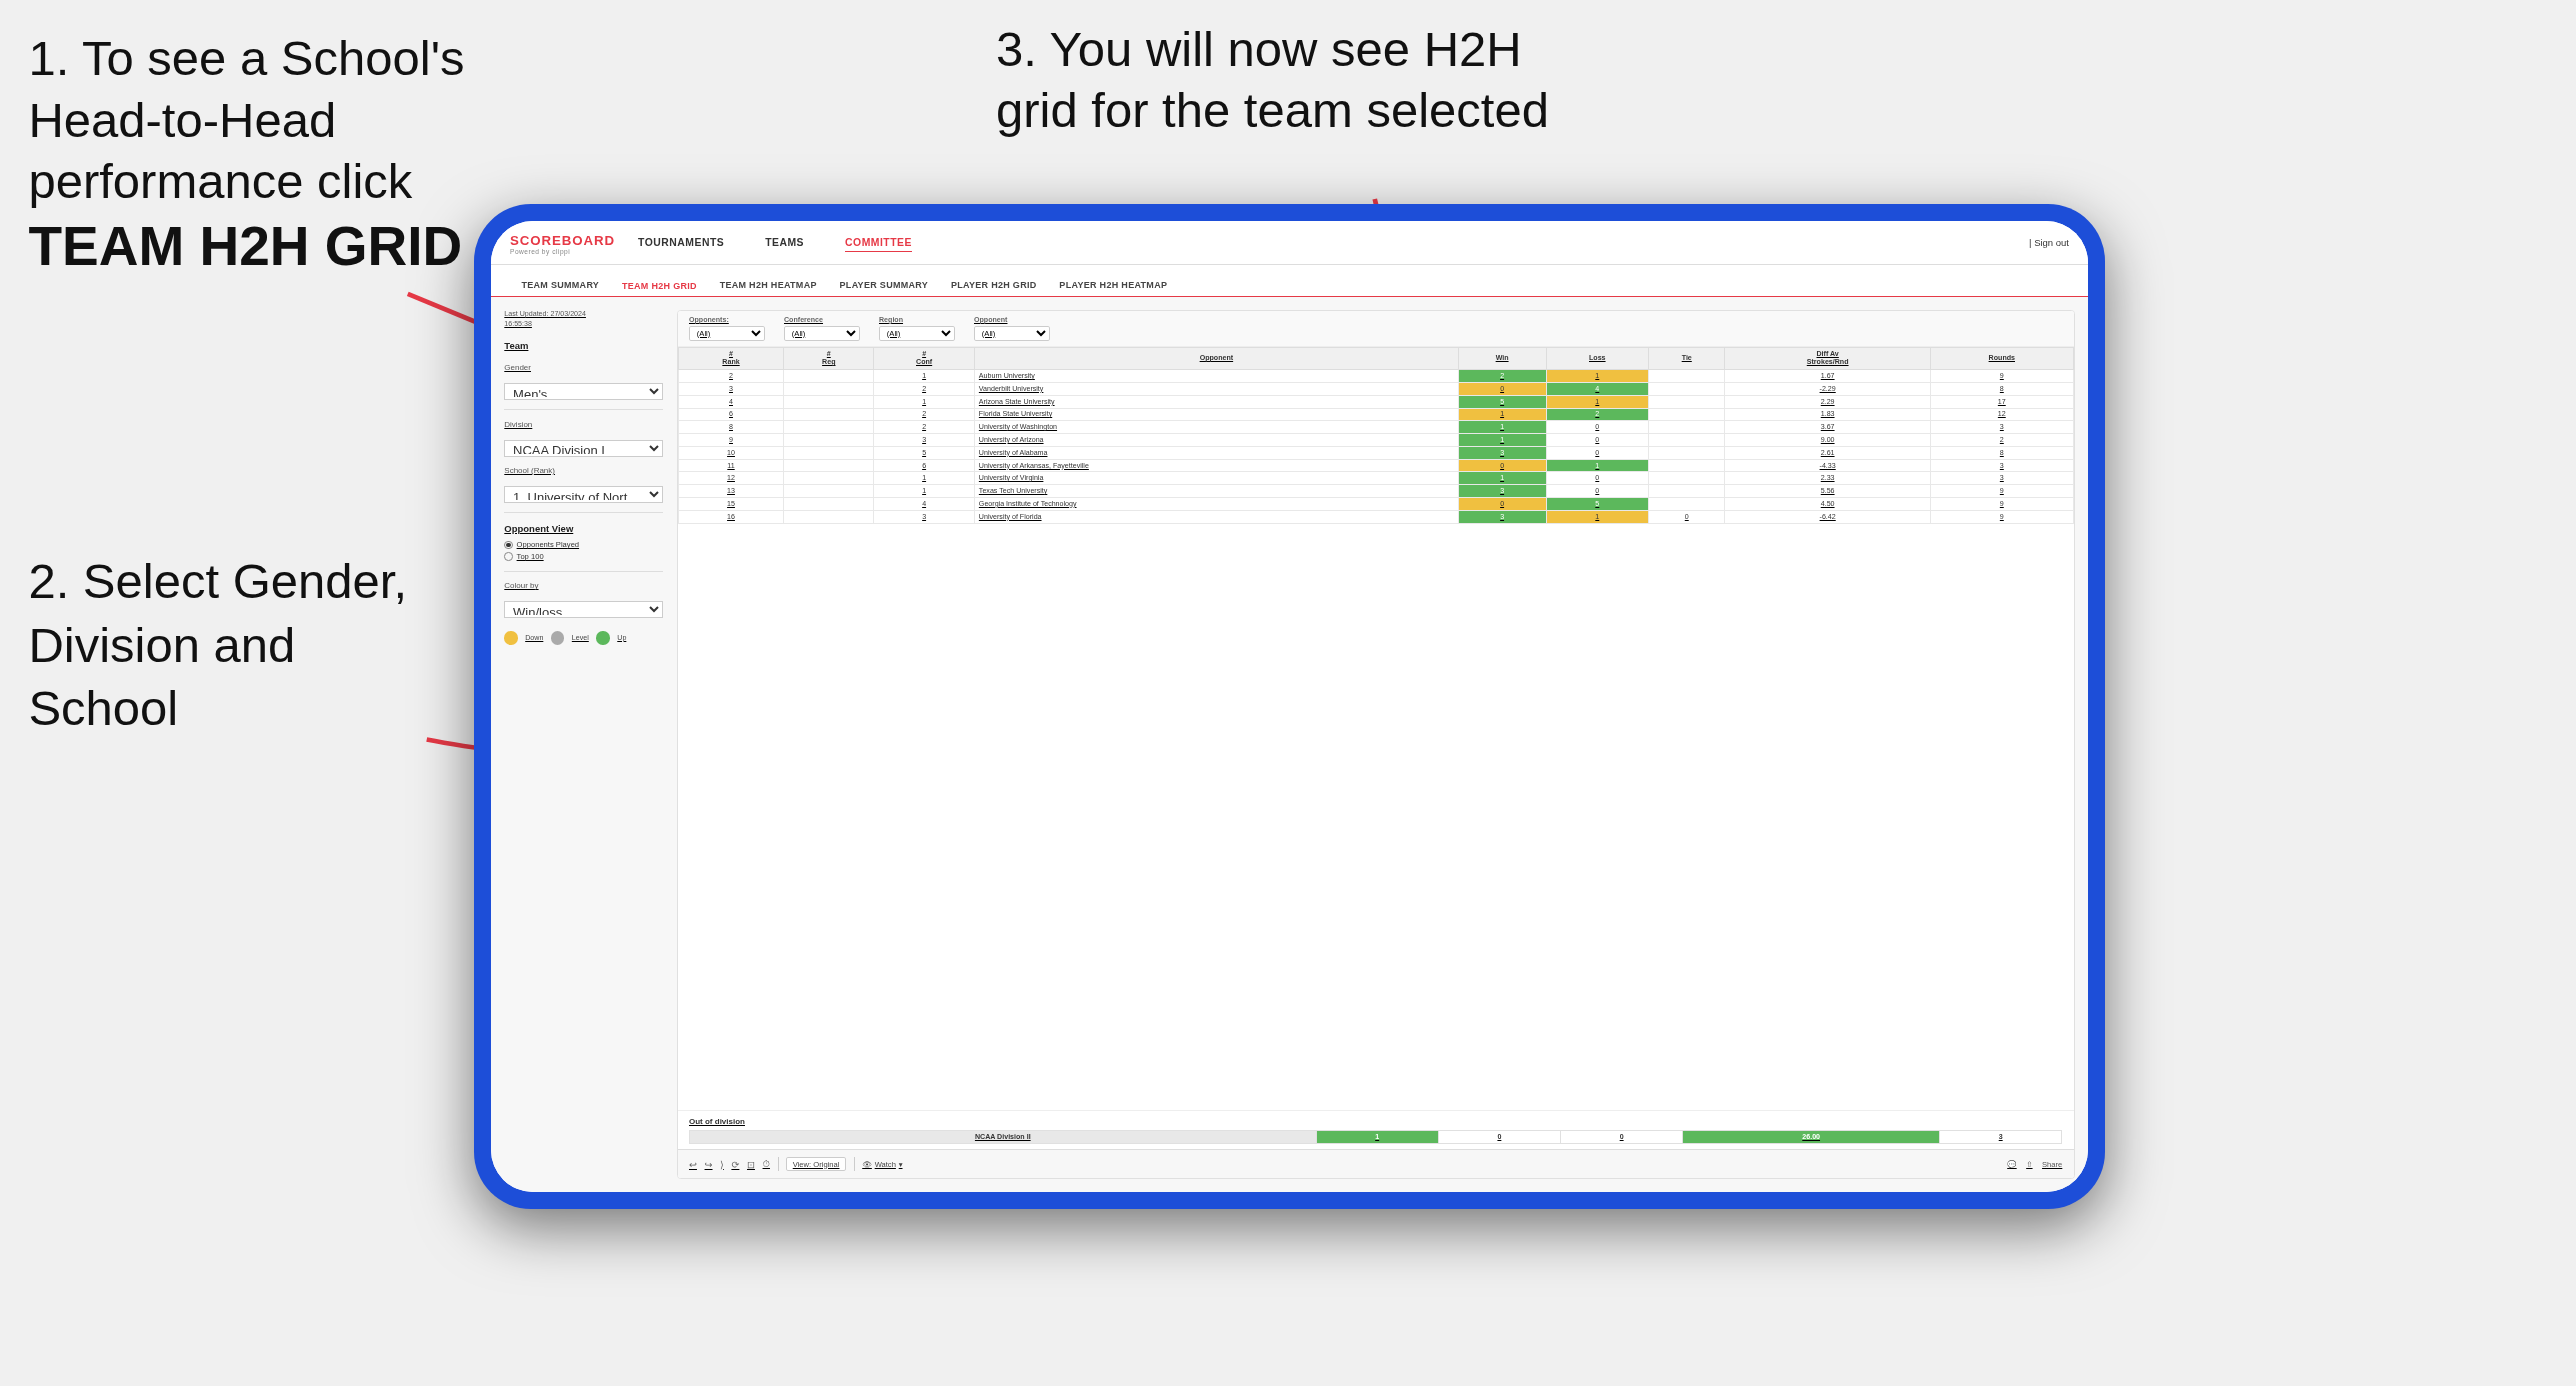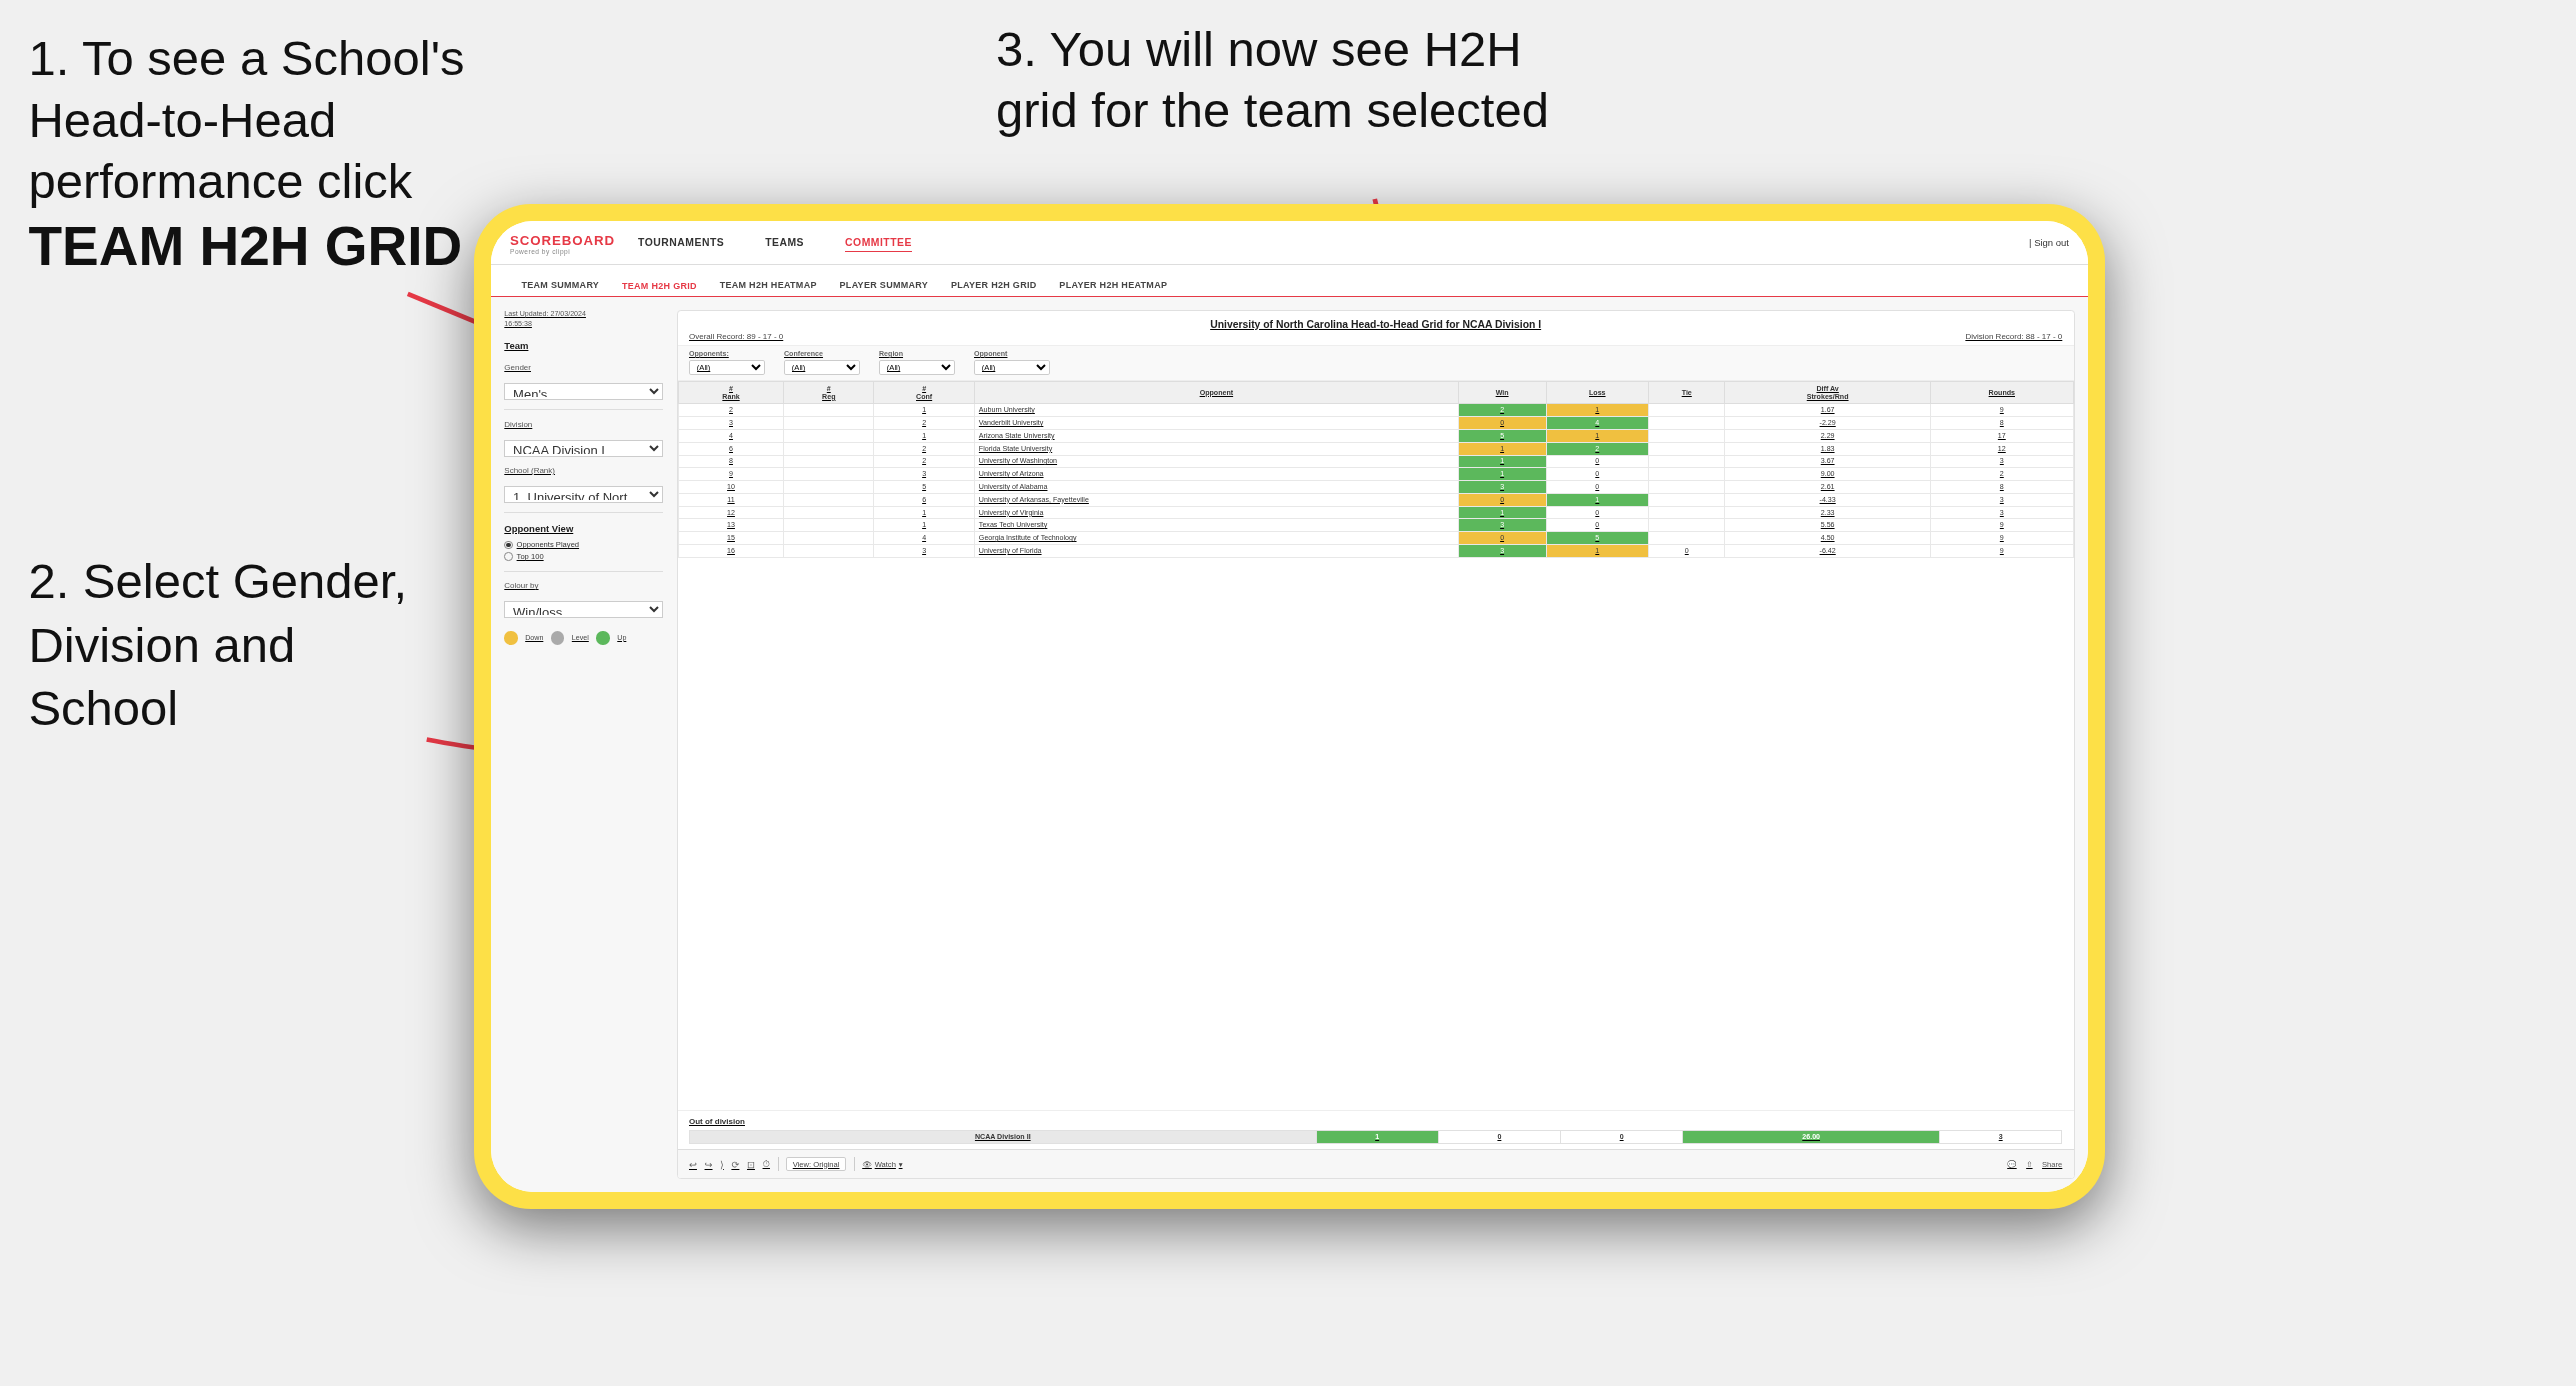--- a/index.html
+++ b/index.html
@@ -56,21 +56,21 @@
       pointer-events: none;
     }
 
     
     .tablet {
       position: absolute;
       top: 204px;
       left: 474px;
       width: 1631px;
       height: 1005px;
-      background: #fde047;
+      background: #1d4ed8;
       border-radius: 57px;
       padding: 17px;
       box-shadow: 0 19px 57px rgba(0,0,0,0.5);
     }
     .tablet-screen {
       width: 100%;
       height: 100%;
       background: #fff;
       border-radius: 42px;
       overflow: hidden;
@@ -535,27 +535,20 @@
           <div class="colour-dot" style="background:#f0c040"></div>
           <span class="colour-label">Down</span>
           <div class="colour-dot" style="background:#aaa"></div>
           <span class="colour-label">Level</span>
           <div class="colour-dot" style="background:#5cb85c"></div>
           <span class="colour-label">Up</span>
         </div>
       </div>
 
       <div class="right-panel">
-        <div class="grid-header">
-          <div class="grid-title">University of North Carolina Head-to-Head Grid for NCAA Division I</div>
-          <div class="grid-records">
-            <span>Overall Record: 89 - 17 - 0</span>
-            <span>Division Record: 88 - 17 - 0</span>
-          </div>
-        </div>
 
         <div class="filter-row">
           <div class="filter-group">
             <span class="filter-label">Opponents:</span>
             <select class="filter-select">
               <option>(All)</option>
             </select>
           </div>
           <div class="filter-group">
             <span class="filter-label">Conference</span>

